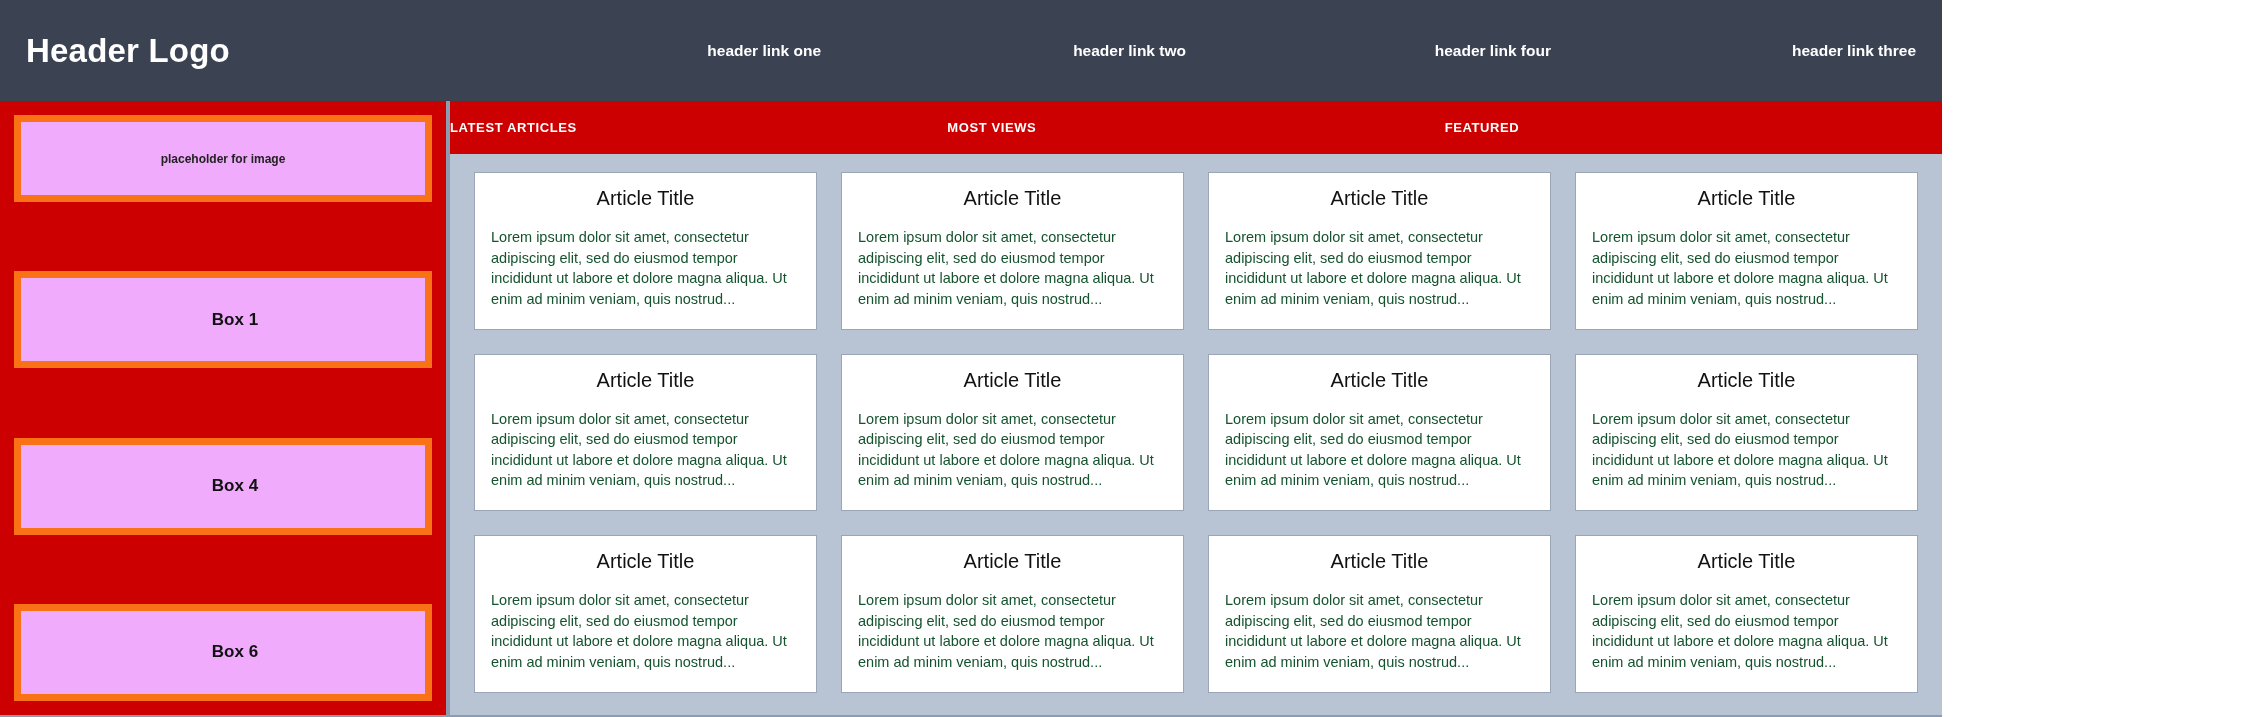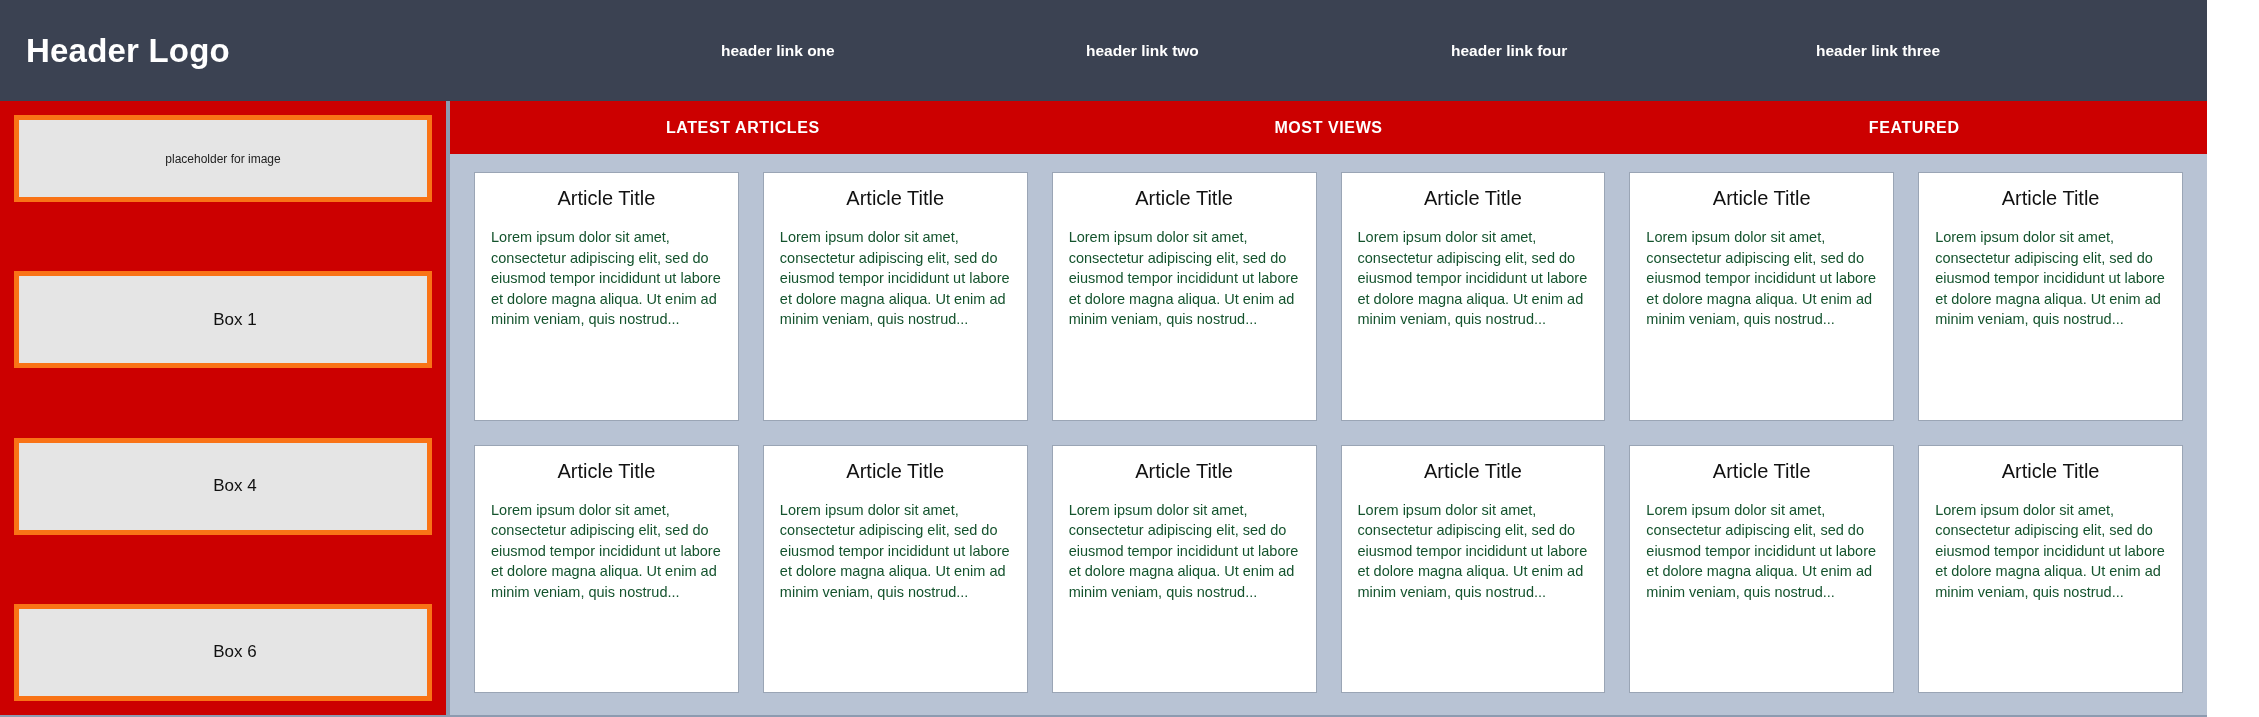--- a/index.html
+++ b/index.html
@@ -4,21 +4,21 @@
 <style>
   * { box-sizing: border-box; margin: 0; padding: 0; }
   html, body {
     width: 2259px;
     height: 717px;
     overflow: hidden;
     background: #ffffff;
     font-family: "Liberation Sans", sans-serif;
   }
   .page {
-    width: 2207px;
+    width: 1942px;
     height: 717px;
     display: flex;
     flex-direction: column;
     background: #ffffff;
   }
 
   
   .header {
     flex: 0 0 101px;
     background: #3b4252;
@@ -38,21 +38,21 @@
     display: flex;
     justify-content: flex-end;
     align-items: center;
   }
   .header-link {
     color: #ffffff;
     font-size: 15.5px;
     font-weight: bold;
     text-decoration: none;
     width: 365px;
-    text-align: left;
+    text-align: right;
     white-space: nowrap;
   }
 
   
   .body {
     flex: 1 1 auto;
     display: flex;
     background: #ffffff;
     min-height: 0;
   }
@@ -64,26 +64,27 @@
     border: 2px solid #8d9bb0;
     border-left: 0;
     border-top: 0;
     padding: 14px 14px 14px 14px;
     display: flex;
     flex-direction: column;
     justify-content: space-between;
     min-height: 0;
   }
   .sb-card {
-    background: #e5e5e5;
-    border: 5px solid #f97316;
+    background: #f0abfc;
+    border: 7px solid #f97316;
     display: flex;
     align-items: center;
     justify-content: center;
     text-align: center;
+    font-weight: bold;
   }
   .sb-image {
     height: 87px;
     font-size: 12px;
     color: #222222;
   }
   .sb-box {
     height: 97px;
     font-size: 17px;
     color: #111111;
@@ -102,32 +103,31 @@
     min-width: 0;
   }
   .tabs {
     flex: 0 0 53px;
     background: #cc0000;
     display: flex;
     align-items: center;
   }
   .tab {
     flex: 1 1 0;
-    text-align: center;
-    color: #ffffff;
-    font-size: 16px;
+    color: #ffffff;
+    font-size: 13px;
     font-weight: bold;
     letter-spacing: 0.6px;
     cursor: pointer;
     white-space: nowrap;
   }
   .grid {
     flex: 1 1 auto;
     display: grid;
-    grid-template-columns: repeat(6, 1fr);
+    grid-template-columns: repeat(4, 1fr);
     grid-auto-rows: 1fr;
     gap: 24px;
     padding: 18px 24px 22px 24px;
     min-height: 0;
   }
   .card {
     background: #ffffff;
     border: 1px solid #9aa5b5;
     padding: 14px 16px 12px 16px;
     display: flex;

